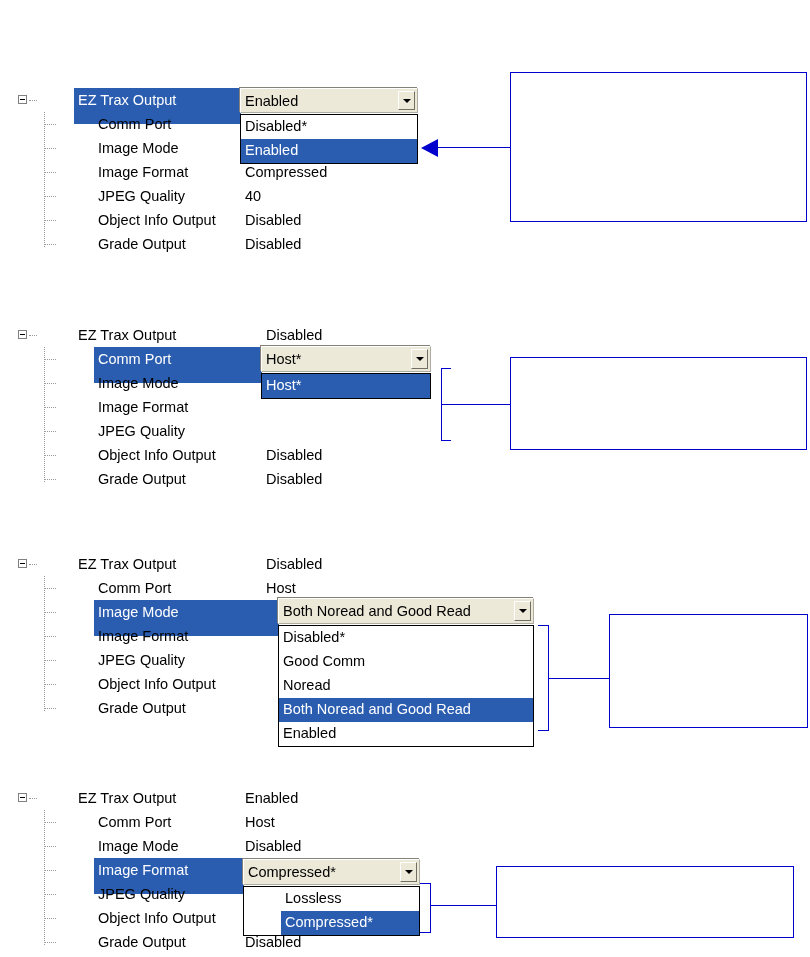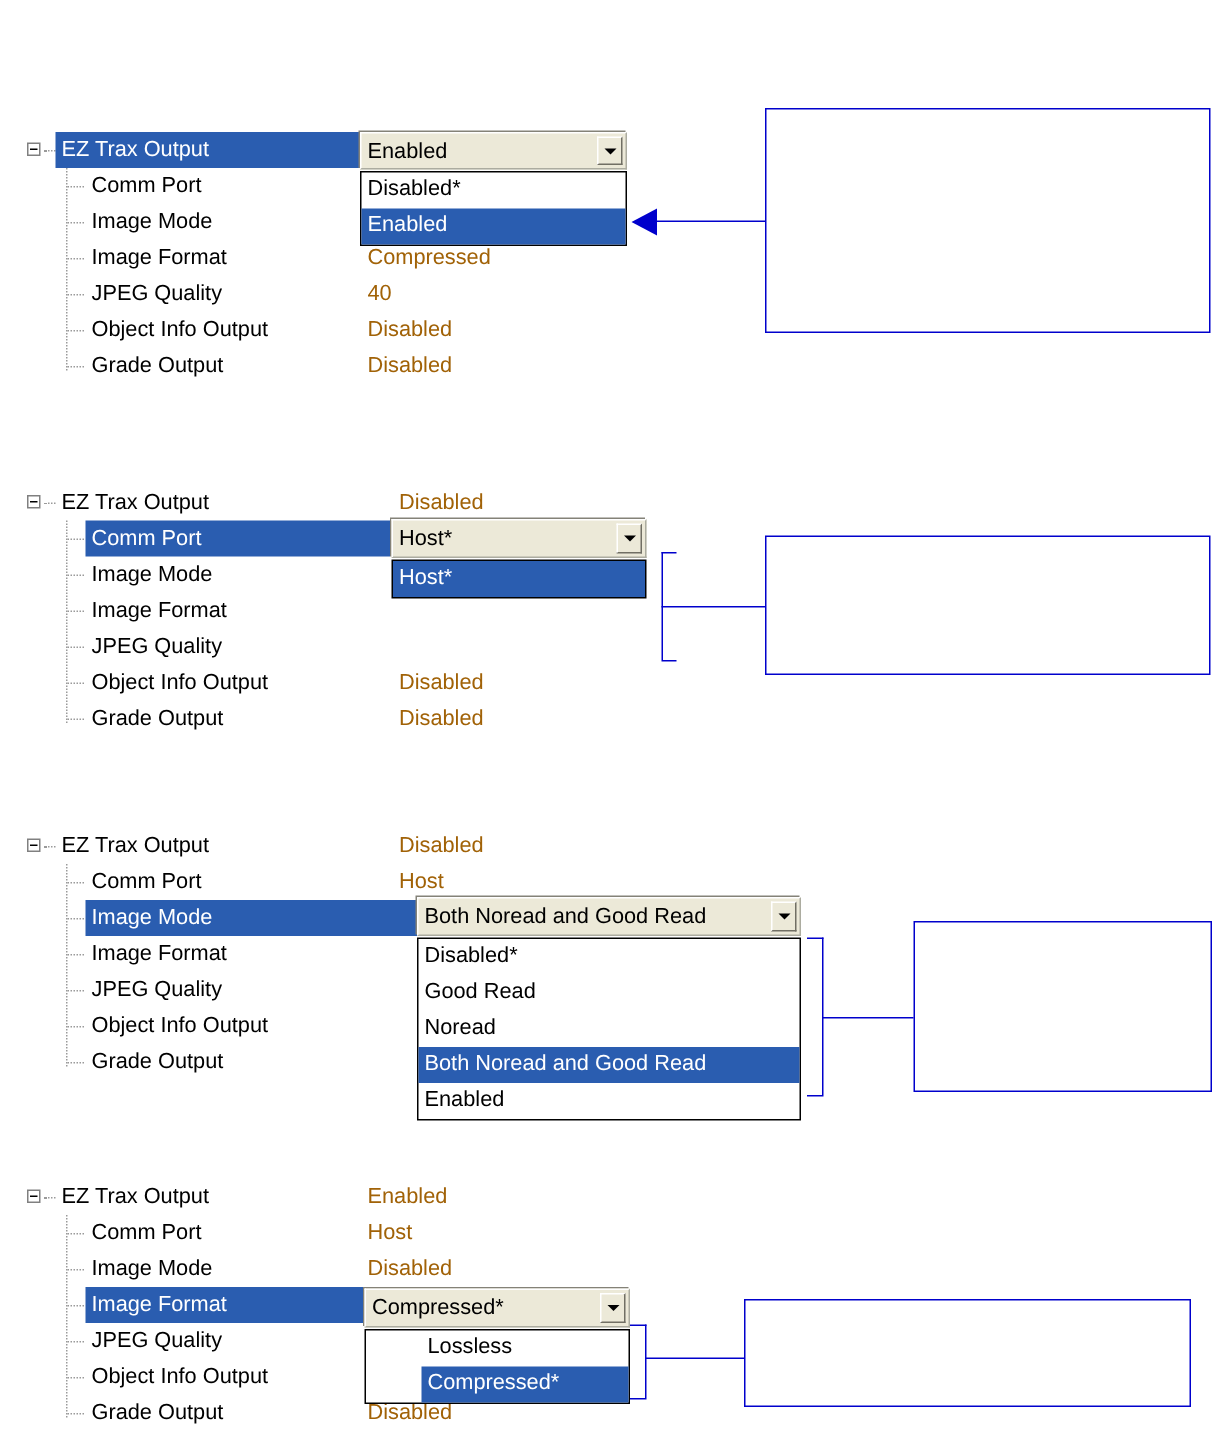--- a/index.html
+++ b/index.html
@@ -29,38 +29,39 @@
   }
   .trow {
     position: absolute;
     height: 24px;
     line-height: 24px;
     white-space: nowrap;
   }
   .tlabel {
     position: absolute;
     top: 0;
-    height: 24px;
+    height: 36px;
     line-height: 24px;
     padding-left: 4px;
     white-space: nowrap;
     font-size: 14.5px;
+    margin-left: 37px;
   }
   .tlabel.sel {
     background: #2a5db0;
     color: #ffffff;
   }
   .tvalue {
     position: absolute;
     top: 0;
     height: 24px;
     line-height: 24px;
     white-space: nowrap;
     font-size: 14.5px;
-    color: #a16207;
+    color: #000000;
   }
 
   
   .expander {
     position: absolute;
     width: 9px;
     height: 9px;
     border: 1px solid #808080;
     background: #ffffff;
     box-sizing: border-box;
@@ -376,21 +377,21 @@
     <div class="combo-inner">
       <span class="combo-text">Both Noread and Good Read</span>
     </div>
     <div class="combo-btn">
         <span class="tri"></span>
       </div>
   </div>
 
   <div class="dropdown" style="left:278px; top:625px; width:256px;">
     <div class="dd-item">Disabled*</div>
-    <div class="dd-item">Good Read</div>
+    <div class="dd-item">Good Comm</div>
     <div class="dd-item">Noread</div>
     <div class="dd-item sel">Both Noread and Good Read</div>
     <div class="dd-item">Enabled</div>
   </div>
 
   <div class="leader v" style="left:548px; top:625px; height:105px;"></div>
   <div class="leader h" style="left:538px; top:625px; width:11px;"></div>
   <div class="leader h" style="left:538px; top:730px; width:11px;"></div>
   <div class="leader h" style="left:548px; top:678px; width:62px;"></div>
   <div class="callout" style="left:609px; top:614px; width:199px; height:114px;">

